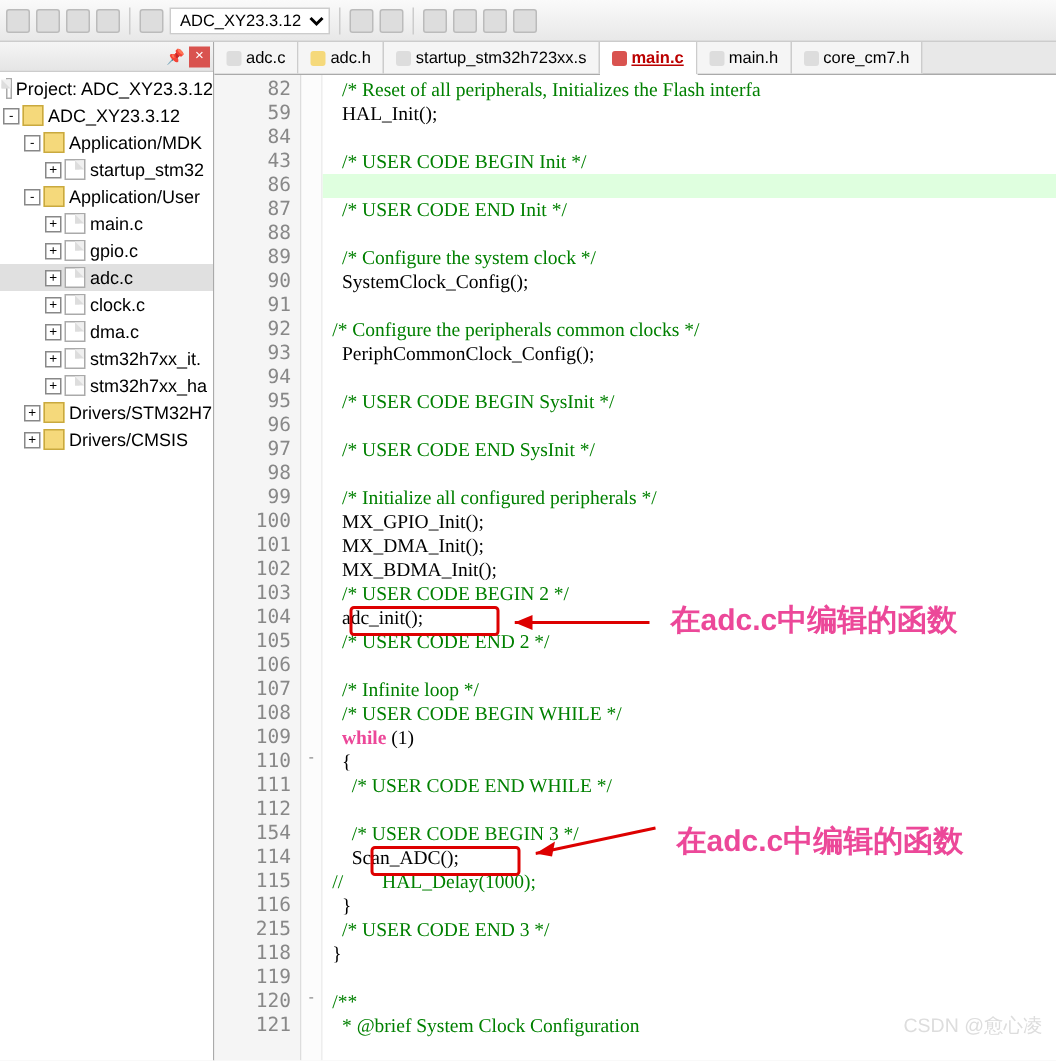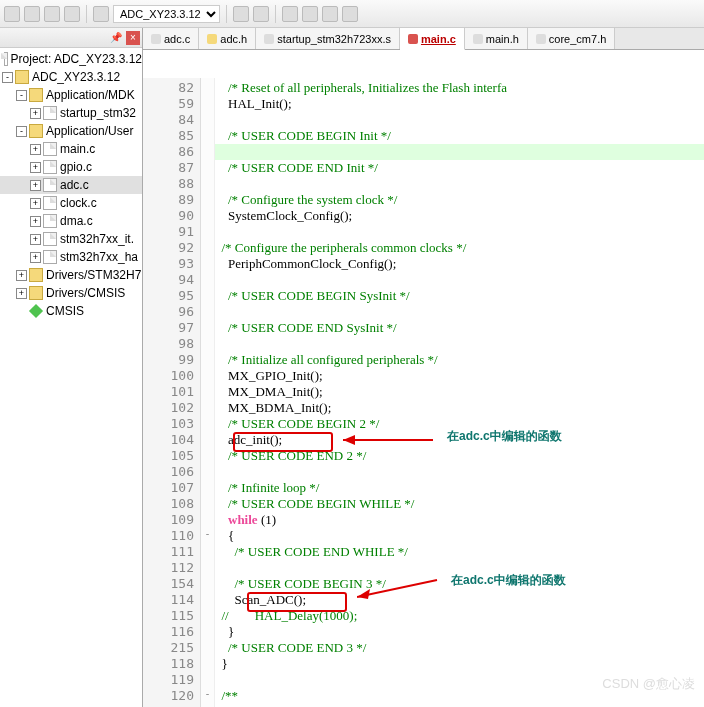--- a/index.html
+++ b/index.html
@@ -24,32 +24,32 @@
 .tico.diamond { background: #4fc34f; transform: rotate(45deg); width: 10px; height: 10px; margin-left: 2px; margin-right: 5px; }
 .editor-area { flex: 1; display: flex; flex-direction: column; background: #fff; }
 .file-tabs { height: 22px; background: #e8e8e8; display: flex; border-bottom: 1px solid #aaa; }
 .ftab { display: flex; align-items: center; padding: 0 8px; border-right: 1px solid #ccc; font-size: 11px; gap: 3px; cursor: pointer; background: #f5f5f5; position: relative; }
 .ftab.active { background: #fff; border-bottom: 1px solid #fff; margin-bottom: -1px; font-weight: bold; }
 .ftab .dot { width: 10px; height: 10px; border-radius: 2px; }
 .dot.yellow { background: #f5d97b; }
 .dot.grey { background: #ddd; }
 .dot.red { background: #d9534f; }
 .ftab.active .label { text-decoration: underline; color: #b00; }
-.code-wrap { flex: 1; display: flex; overflow: hidden; position: relative; margin-top: 28px; }
+.code-wrap { flex: 1; display: flex; overflow: hidden; position: relative; }
 .gutter { width: 58px; background: #f5f5f5; border-right: 1px solid #ddd; text-align: right; color: #888; font-family: Consolas, monospace; font-size: 13px; padding-top: 2px; }
 .gutter .ln { height: 16px; padding-right: 6px; }
 .foldcol { width: 14px; background: #fcfcfc; border-right: 1px solid #eee; font-family: monospace; font-size: 10px; color: #888; padding-top: 2px; }
 .foldcol .fc { height: 16px; text-align: center; }
 .code { flex: 1; font-family: Liberation Serif, serif; font-size: 13px; padding-top: 2px; white-space: pre; overflow: hidden; }
 .code .row { height: 16px; }
 .code .row.hl { background: #dfffdf; }
 .c-comment { color: #008000; }
 .c-kw { color: #ec4899; font-weight: bold; }
 .c-num { color: #000; }
-.callout { position: absolute; color: #0f766e; font-size: 12px; font-weight: bold; display: flex; align-items: flex-start; }
+.callout { position: absolute; color: #ec4899; font-size: 20px; font-weight: bold; display: flex; align-items: flex-end; }
 .callout svg { margin-right: 4px; }
 .redbox { position: absolute; border: 2px solid #d00; border-radius: 3px; }
 .watermark { position: absolute; right: 9px; bottom: 14px; color: #ddd; font-size: 13px; }
 </style>
 </head>
 <body>
 
 <div class="toolbar">
   <span class="tb-ico"></span>
   <span class="tb-ico"></span>
@@ -138,25 +138,20 @@
         <div class="tree-item" style="padding-left: 16px;">
           <span class="exp">+</span>
           <span class="tico folder"></span>
           <span>Drivers/STM32H7</span>
         </div>
         <div class="tree-item" style="padding-left: 16px;">
           <span class="exp">+</span>
           <span class="tico folder"></span>
           <span>Drivers/CMSIS</span>
         </div>
-        <div class="tree-item" style="padding-left: 16px;">
-          <span style="width: 13px; display: inline-block;"></span>
-          <span class="tico diamond"></span>
-          <span>CMSIS</span>
-        </div>
       </div>
   </div>
 
   <div class="editor-area">
     <div class="file-tabs" id="tabs">
         <div class="ftab">
           <span class="dot grey"></span>
           <span class="label">adc.c</span>
         </div>
         <div class="ftab">
@@ -178,21 +173,21 @@
         <div class="ftab">
           <span class="dot grey"></span>
           <span class="label">core_cm7.h</span>
         </div>
       </div>
     <div class="code-wrap">
       <div class="gutter" id="gutter">
           <div class="ln">82</div>
           <div class="ln">59</div>
           <div class="ln">84</div>
-          <div class="ln">85</div>
+          <div class="ln">43</div>
           <div class="ln">86</div>
           <div class="ln">87</div>
           <div class="ln">88</div>
           <div class="ln">89</div>
           <div class="ln">90</div>
           <div class="ln">91</div>
           <div class="ln">92</div>
           <div class="ln">93</div>
           <div class="ln">94</div>
           <div class="ln">95</div>

